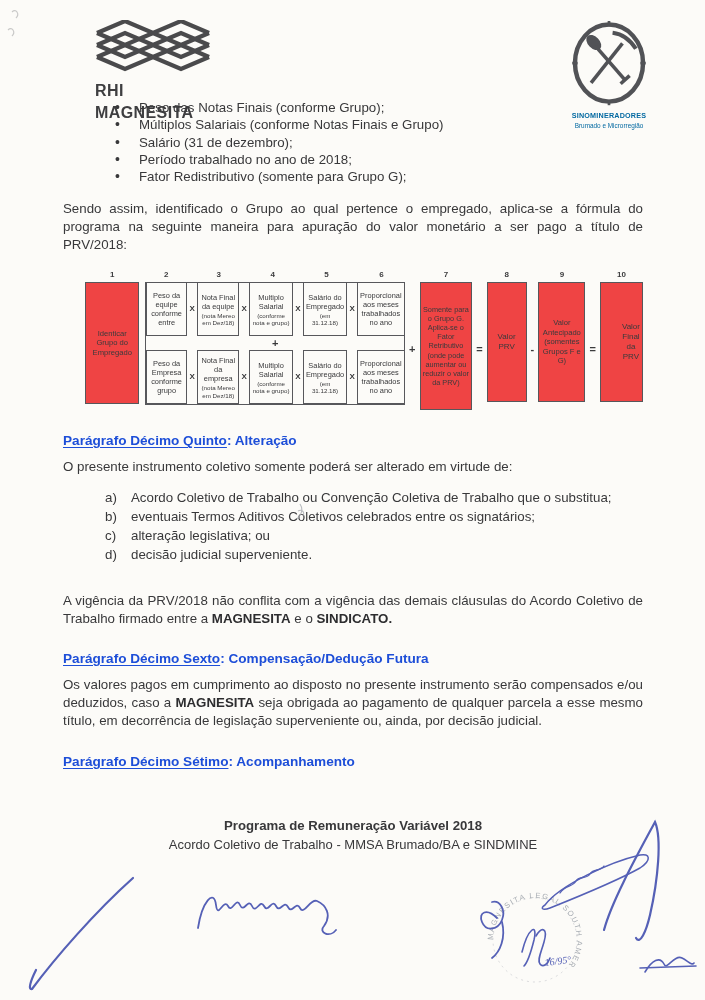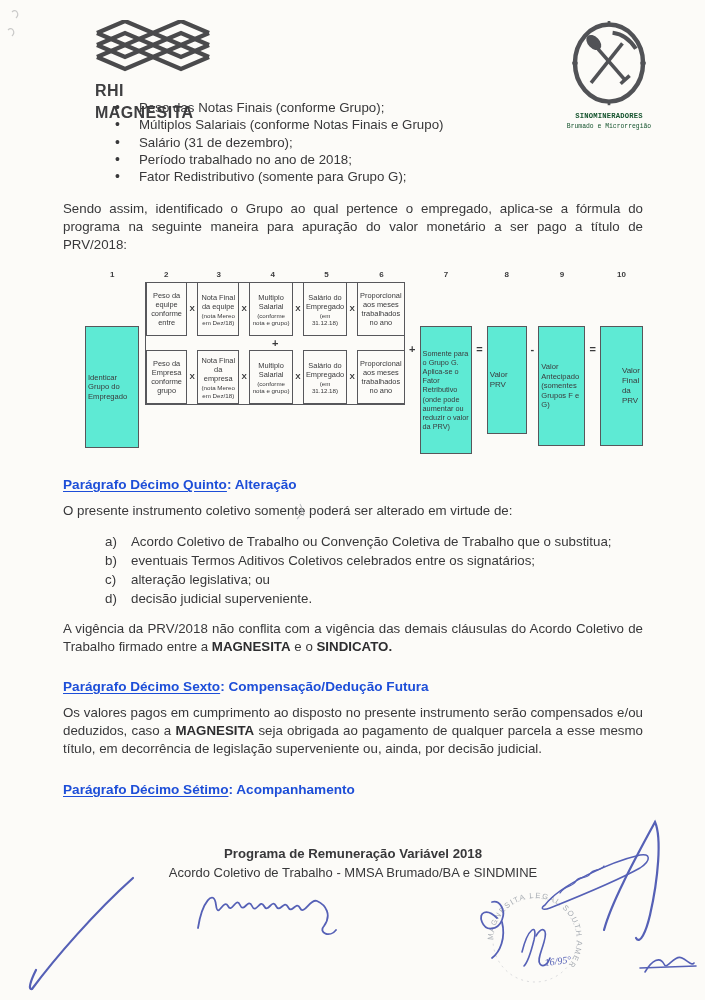--- a/index.html
+++ b/index.html
@@ -8,59 +8,59 @@
     background:#fcfbf8;overflow:hidden;
     font-family:"Liberation Sans","DejaVu Sans",sans-serif;
     color:#38383a;font-size:13.3px;line-height:1.36;
   }
   .content{position:relative;margin:0 62px 0 63px;}
   
   .header{display:flex;justify-content:space-between;align-items:flex-start;
           padding:20px 46px 0 95px;height:92px;box-sizing:border-box;}
   .logo-rhi{width:126px;text-align:left;}
   .rhi-text{font-weight:bold;font-size:16px;letter-spacing:.4px;color:#3e3e40;margin-top:3px;}
-  .logo-sind{width:100px;text-align:center;color:#14532d;font-family:Liberation Mono, monospace;}
+  .logo-sind{width:100px;text-align:center;color:#0369a1;}
   .sind-l1{font-size:7.2px;font-weight:bold;letter-spacing:.2px;margin-top:-2px;}
   .sind-l2{font-size:6.4px;margin-top:1px;}
   
   .bullets{list-style:none;margin:8px 0 0 0;padding:0 0 0 52px;}
   .bullets li{position:relative;padding-left:24px;text-align:justify;line-height:1.23;margin-bottom:1px;}
   .bullets li::before{content:"•";position:absolute;left:0;top:-1px;font-size:14px;}
   
   .para{text-align:justify;margin:14px 0 0 0;}
   .shead{font-size:13.6px;font-weight:bold;color:#1d4ed8;margin:22px 0 8px 0;}
   .shead .u{text-decoration:underline;text-underline-offset:2px;}
   .llist{margin:12px 0 0 42px;}
   .litem{display:flex;line-height:1.3;margin-bottom:2px;}
   .lm{flex:none;width:26px;}
   .lt{flex:1;text-align:justify;}
   b{color:#2d2d2f;}
   
   .diagram{display:flex;align-items:flex-start;margin:16px 0 0 22px;}
   .dcol{display:flex;flex-direction:column;align-items:stretch;}
   .dnum{font-size:8px;font-weight:bold;text-align:center;height:12px;color:#3c3c3e;}
   .dbox{border:1.6px solid #57575b;display:flex;flex-direction:column;align-items:center;justify-content:center;
-        text-align:left;font-size:7.6px;line-height:1.25;color:#3a3a3c;padding:2px;box-sizing:border-box;background:#5eead4;margin-top:44px;}
+        text-align:center;font-size:7.6px;line-height:1.25;color:#3a3a3c;padding:2px;box-sizing:border-box;background:#ef4444;}
   .w1{width:60px;} .box1{height:122px;}
   .wbig{width:286px;margin-left:6px;}
   .nums5{display:grid;grid-template-columns:1fr 11px 1.02fr 11px 1.06fr 11px 1fr 11px 1.14fr;height:12px;}
   .nums5 span{font-size:8px;font-weight:bold;text-align:center;color:#3c3c3e;}
   .nums5 span:nth-child(1){grid-column:1}.nums5 span:nth-child(2){grid-column:3}
   .nums5 span:nth-child(3){grid-column:5}.nums5 span:nth-child(4){grid-column:7}
   .nums5 span:nth-child(5){grid-column:9}
   .bigbox{border:1.6px solid #57575b;background:#fcfbf8;}
   .prow{display:grid;grid-template-columns:1fr 11px 1.02fr 11px 1.06fr 11px 1fr 11px 1.14fr;min-height:53px;}
   .cell{border:1px solid #57575b;margin:-0.5px;display:flex;flex-direction:column;align-items:center;justify-content:center;
         text-align:center;font-size:7.4px;line-height:1.22;padding:1px 2px;}
   .cell .sub{font-size:6.2px;line-height:1.15;margin-top:1px;}
   .xop{display:flex;align-items:center;justify-content:center;font-size:8px;font-weight:bold;}
   .plusband{height:15px;display:flex;align-items:center;justify-content:center;font-size:11px;font-weight:bold;}
   .dop{font-size:11px;font-weight:bold;padding:72px 4px 0 4px;color:#3a3a3c;}
   .w7{width:58px;} .box7{height:128px;font-size:7.3px;}
-  .w8{width:44px;} .box8{height:108px;font-size:8px;}
+  .w8{width:44px;} .box8{height:120px;font-size:8px;}
   .w9{width:52px;} .box9{height:120px;}
   .w10{width:45px;} .box10{height:120px;font-size:8px;padding-left:21px;}
   
   .footer{margin-top:46px;text-align:center;}
   .fpage{font-weight:bold;font-size:13px;transform:translateX(28px);}
   .ftitle{font-weight:bold;font-size:13.2px;margin-top:16px;}
   .fsub{font-size:13px;margin-top:1px;}
   .ink{position:absolute;inset:0;pointer-events:none;}
 </style>
 </head>
@@ -211,21 +211,21 @@
       <div class="litem">
         <span class="lm">c)</span>
           <span class="lt">alteração legislativa; ou</span>
         </div>
       <div class="litem">
         <span class="lm">d)</span>
           <span class="lt">decisão judicial superveniente.</span>
         </div>
     </div>
 
-    <p class="para" style="margin-top:12px">
+    <p class="para" style="margin-top:28px">
       <span>A vigência da PRV/2018 não conflita com a vigência das demais cláusulas do Acordo Coletivo de Trabalho firmado entre a </span><b>MAGNESITA</b><span> e o </span><b>SINDICATO.</b>
     </p>
 
     <h3 class="shead">
       <span class="u">Parágrafo Décimo Sexto</span><span>: Compensação/Dedução Futura</span>
     </h3>
     <p class="para" style="margin-top:6px">
       <span>Os valores pagos em cumprimento ao disposto no presente instrumento serão compensados e/ou deduzidos, caso a </span><b>MAGNESITA</b><span> seja obrigada ao pagamento de qualquer parcela a esse mesmo título, em decorrência de legislação superveniente ou, ainda, por decisão judicial.</span>
     </p>
 

